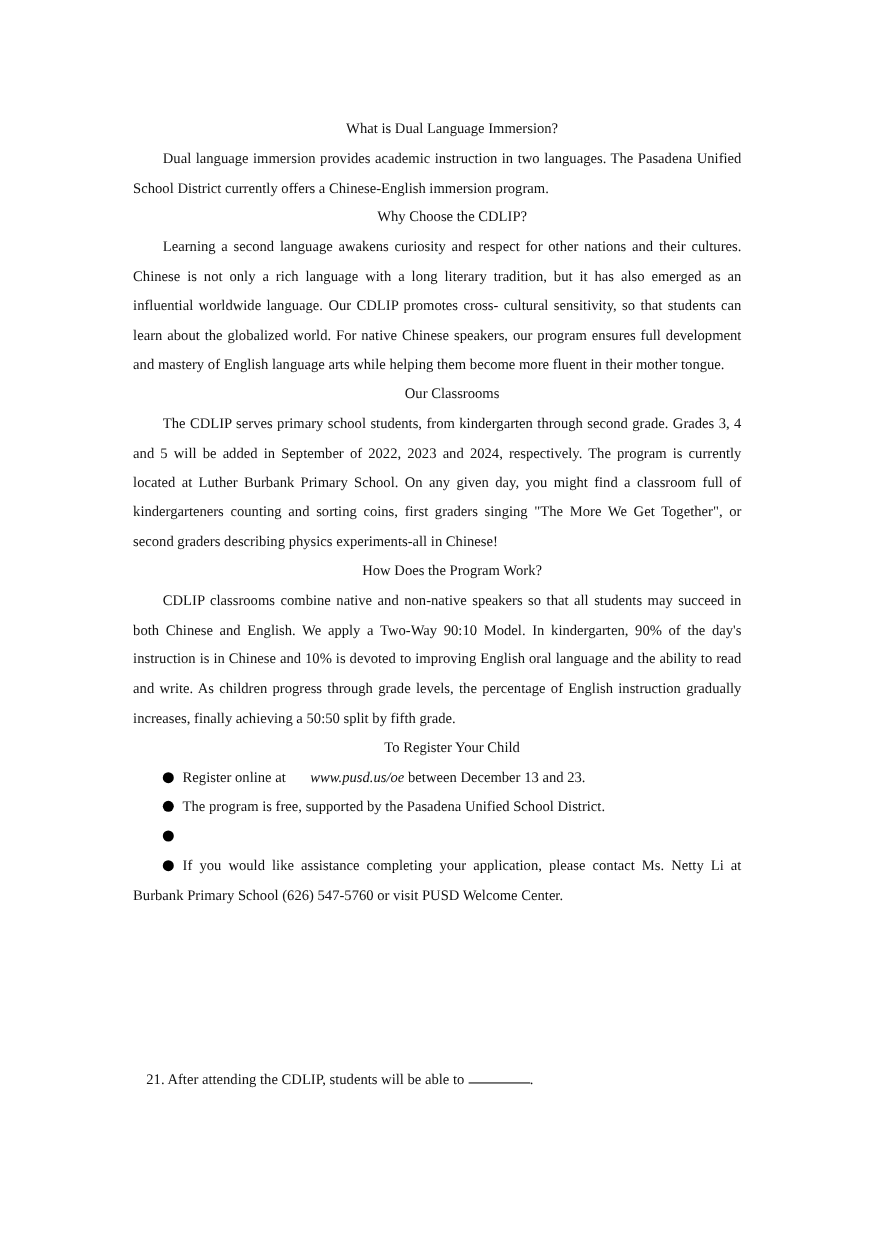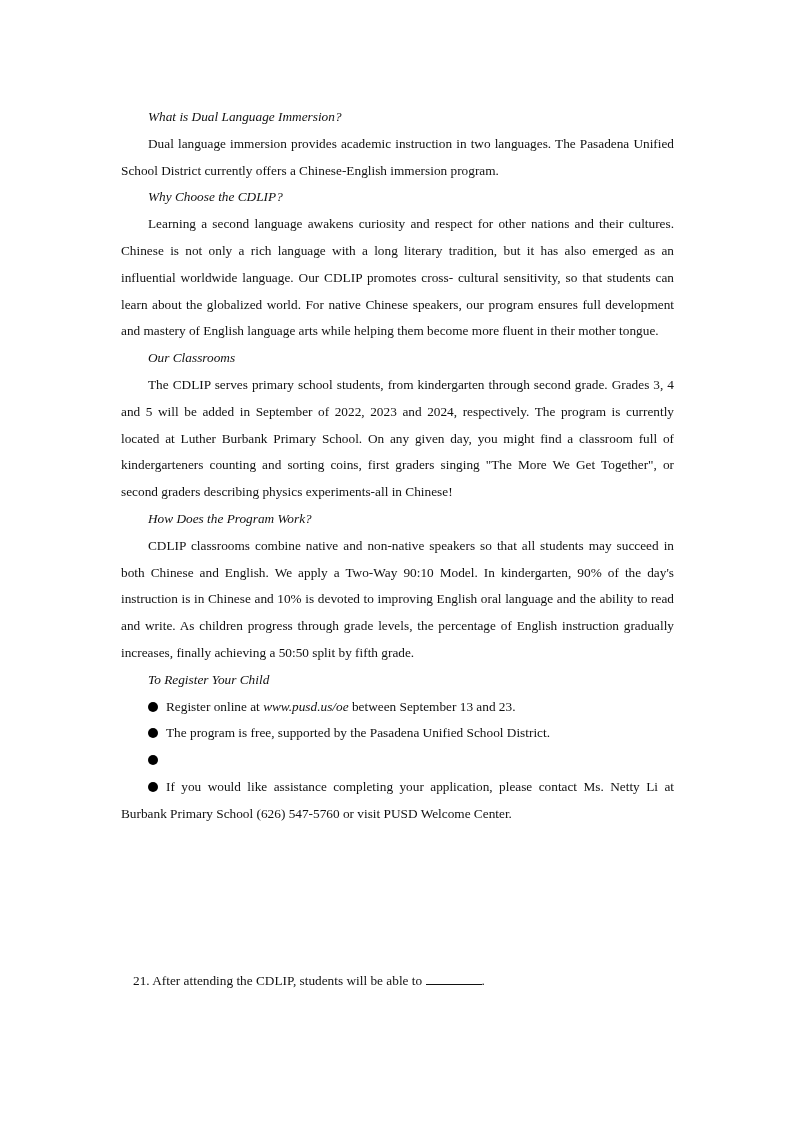--- a/index.html
+++ b/index.html
@@ -3,25 +3,25 @@
 <meta charset="utf-8">
 <style>
   html, body { margin: 0; padding: 0; background: #ffffff; }
   body {
     width: 794px; height: 1123px; position: relative; overflow: hidden;
     font-family: "Liberation Serif", "DejaVu Serif", serif;
     color: #111111; font-size: 13.3px;
   }
   .page { position: absolute; left: 121px; top: 104px; width: 553px; }
   .line { height: 26.8px; line-height: 26.8px; white-space: nowrap; }
-  .heading { font-style: italic; padding-left: 27px; }
+  .heading { padding-left: 27px; text-align: center; }
   .para { text-align: justify; text-indent: 27px; line-height: 26.8px; margin: 0; }
   .bullet { text-align: justify; text-indent: 27px; line-height: 26.8px; margin: 0; }
   .dot { display: inline-block; width: 10px; height: 10px; border-radius: 50%; background: #000; margin-right: 8px; vertical-align: -1px; text-indent: 0; }
-  .url { font-style: italic; }
+  .url { font-style: italic; margin-left: 19px; }
   .question { position: absolute; left: 133px; top: 968px; line-height: 26px; white-space: nowrap; }
   .blank { display: inline-block; width: 56px; border-bottom: 1px solid #111; height: 12px; vertical-align: baseline; }
 </style>
 </head>
 <body>
 
 <div class="page">
   <div class="line heading">What is Dual Language Immersion?</div>
   <p class="para">Dual language immersion provides academic instruction in two languages.  The Pasadena Unified  School District currently offers a Chinese-English  immersion program.</p>
 
@@ -30,21 +30,21 @@
 
   <div class="line heading">Our Classrooms</div>
   <p class="para">The CDLIP serves primary school students, from kindergarten through second grade. Grades 3, 4 and 5 will be added in September of 2022, 2023 and 2024, respectively.  The program is currently located at Luther Burbank Primary School. On any given day, you might find a classroom full of kindergarteners counting and sorting coins, first graders singing "The More We Get Together", or second graders describing physics experiments-all in Chinese!</p>
 
   <div class="line heading">How Does the Program Work?</div>
   <p class="para">CDLIP classrooms combine native and non-native speakers so that all students may succeed in both Chinese and English. We apply a Two-Way 90:10 Model.  In kindergarten, 90% of the day's instruction is in Chinese and 10% is devoted to improving English oral language and the ability to read and write. As children progress through grade levels, the percentage of English instruction gradually increases, finally achieving a 50:50 split by fifth grade.</p>
 
   <div class="line heading">To Register Your Child</div>
 
   <p class="bullet">
-    <span class="dot"></span><span>Register online at </span><span class="url">www.pusd.us/oe</span><span> between September 13 and 23.</span>
+    <span class="dot"></span><span>Register online at </span><span class="url">www.pusd.us/oe</span><span> between December 13 and 23.</span>
   </p>
   <p class="bullet">
     <span class="dot"></span><span>The program is free, supported by the Pasadena Unified  School District.</span>
   </p>
   <p class="bullet">
     <span class="dot"></span>
   </p>
   <p class="bullet">
     <span class="dot"></span><span>If you would like assistance completing your application, please contact Ms. Netty Li at Burbank Primary School (626) 547-5760 or visit PUSD Welcome Center.</span>
   </p>

